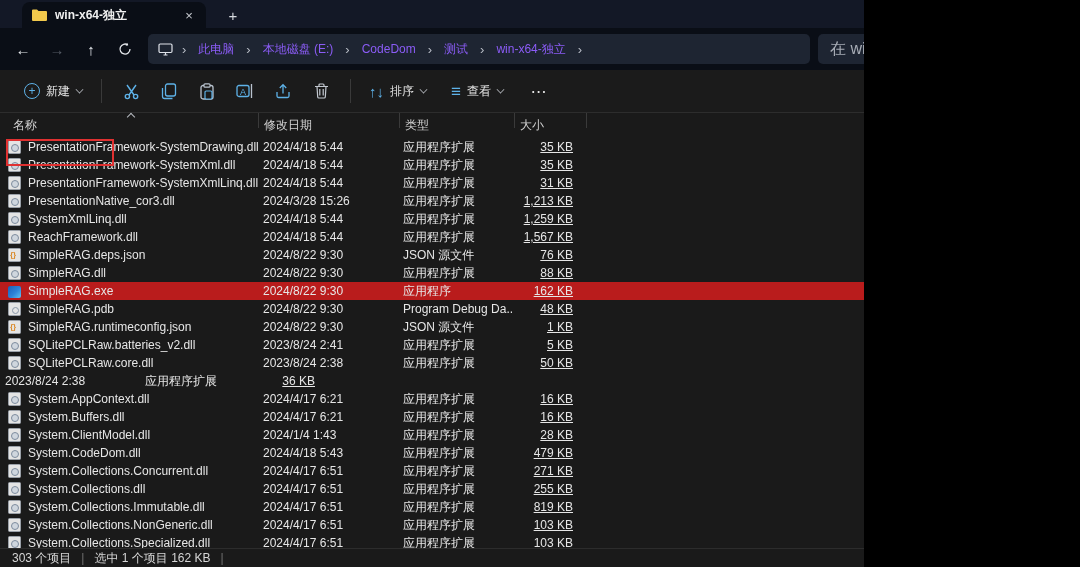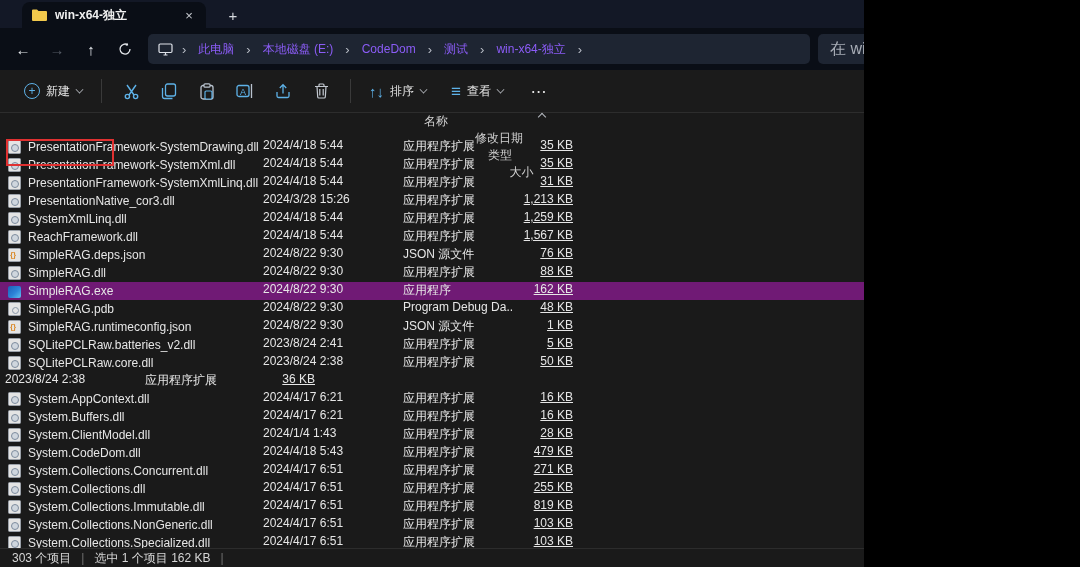--- a/index.html
+++ b/index.html
@@ -32,32 +32,32 @@
   .toolbar { position:absolute; left:0; top:70px; width:1080px; height:43px; background:#1b1b1b; border-bottom:1px solid #2d2d2d; display:flex; align-items:center; padding:0 16px; }
   .toolbtn { display:flex; align-items:center; gap:6px; padding:6px 8px; border-radius:4px; color:#e6e6e6; }
   .icon-btn { width:38px; justify-content:center; }
   .tool-sep { width:1px; height:24px; background:#3a3a3a; margin:0 10px; }
   .chev { width:7px; height:7px; border-right:1.4px solid #b6bac0; border-bottom:1.4px solid #b6bac0; transform:rotate(45deg) scale(.8); margin-top:-4px; }
   .plus-circle { width:16px; height:16px; border:1.5px solid #5eb2e8; border-radius:50%; color:#5eb2e8; display:flex; align-items:center; justify-content:center; font-size:12px; line-height:1; }
   .blue-glyph { color:#5eb2e8; font-size:15px; line-height:1; }
   .more-dots { font-size:16px; color:#e6e6e6; letter-spacing:1px; }
   .preview-group { margin-left:auto;align-items:center; }
   
-  .colheaders { position:absolute; left:0; top:113px; width:1080px; height:25px; display:flex; align-items:center; color:#d2d2d2;flex-direction:column; }
+  .colheaders { position:absolute; left:0; top:113px; width:1080px; height:25px; display:flex; color:#d2d2d2; }
   .ch { position:relative; height:100%; display:flex; align-items:center; }
   .ch-name { width:258px; padding-left:13px; }
   .ch-date { width:140px; padding-left:5px; }
   .ch-type { width:114px; padding-left:5px; }
   .ch-size { width:71px; padding-left:5px; }
   .ch-sep { width:1px; height:15px; background:#3a3a3a; }
   .sort-caret { position:absolute; left:128px; top:1px; width:6px; height:6px; border-left:1.3px solid #b6bac0; border-top:1.3px solid #b6bac0; transform:rotate(45deg); }
   
   .filelist { position:absolute; left:0; top:138px; width:1080px; height:410px; overflow:hidden; }
-  .frow { display:flex; height:18px; width:1066px; }
-  .frow.selected { background:#701a75; }
+  .frow { display:flex; align-items:center; height:18px; width:1066px; }
+  .frow.selected { background:#b91c1c; }
   .cell { white-space:nowrap; overflow:hidden; }
   .c-name { width:258px; display:flex; align-items:center; padding-left:8px; gap:7px; }
   .c-date { width:140px; padding-left:5px; }
   .c-type { width:114px; padding-left:5px; }
   .c-size { width:71px; text-align:right; padding-right:10px;text-decoration:underline; }
   
   .fi { position:relative; width:13px; height:14px; flex:0 0 13px; }
   .type-dll .fi, .type-json .fi, .type-pdb .fi { background:#e4e4e4; border-radius:1.5px; border:1px solid #9aa0a8; }
   .type-dll .fi::after { content:""; position:absolute; right:1px; bottom:1px; width:6px; height:6px; border:1.6px solid #7e8c9e; border-radius:50%; background:#cfd6de; }
   .type-json .fi::after { content:"{}"; position:absolute; left:1px; top:1px; font-size:8px; font-weight:bold; color:#d98a2b; }

